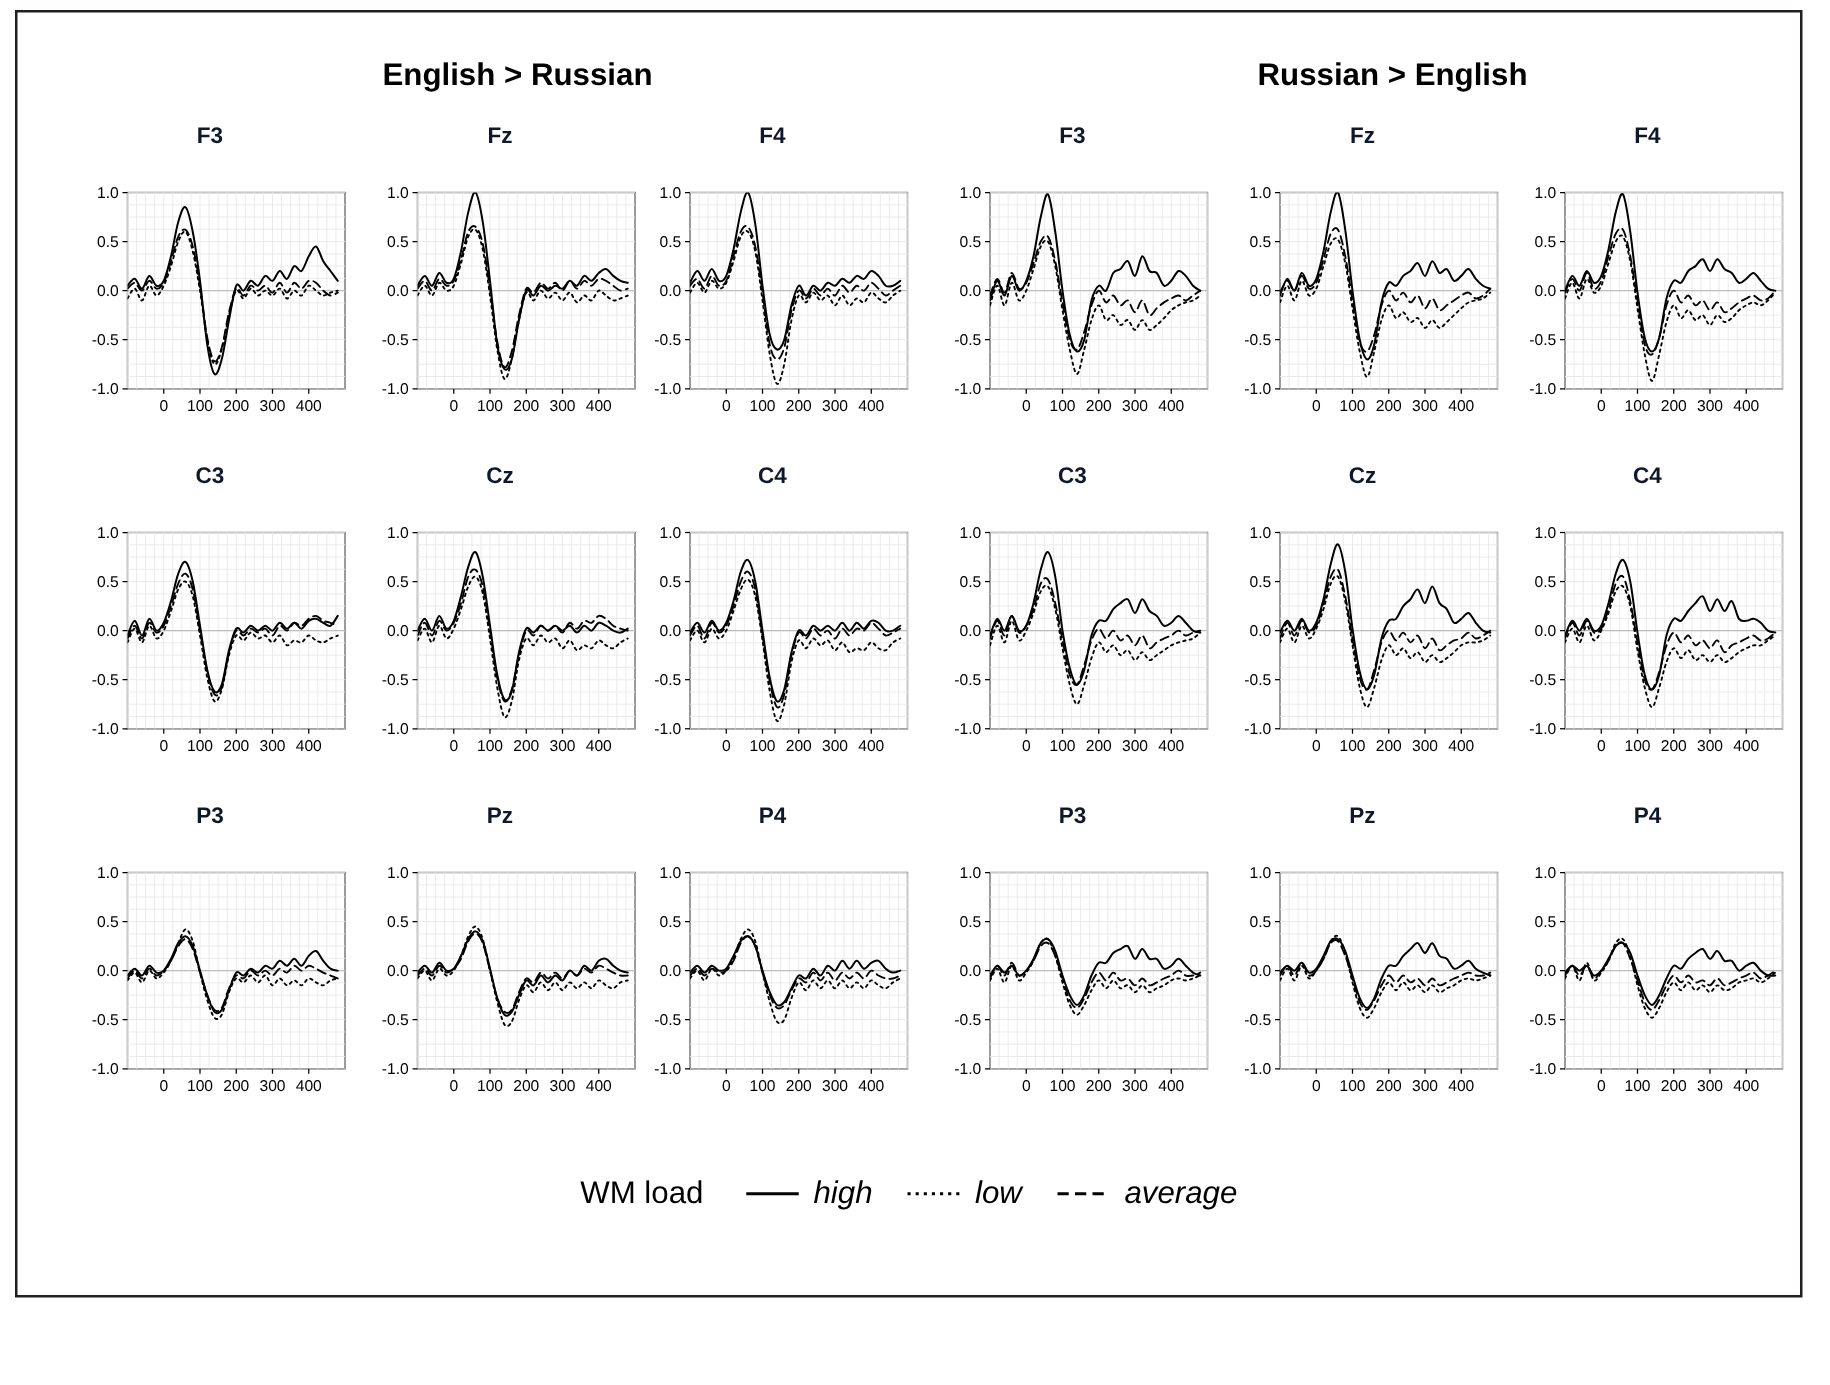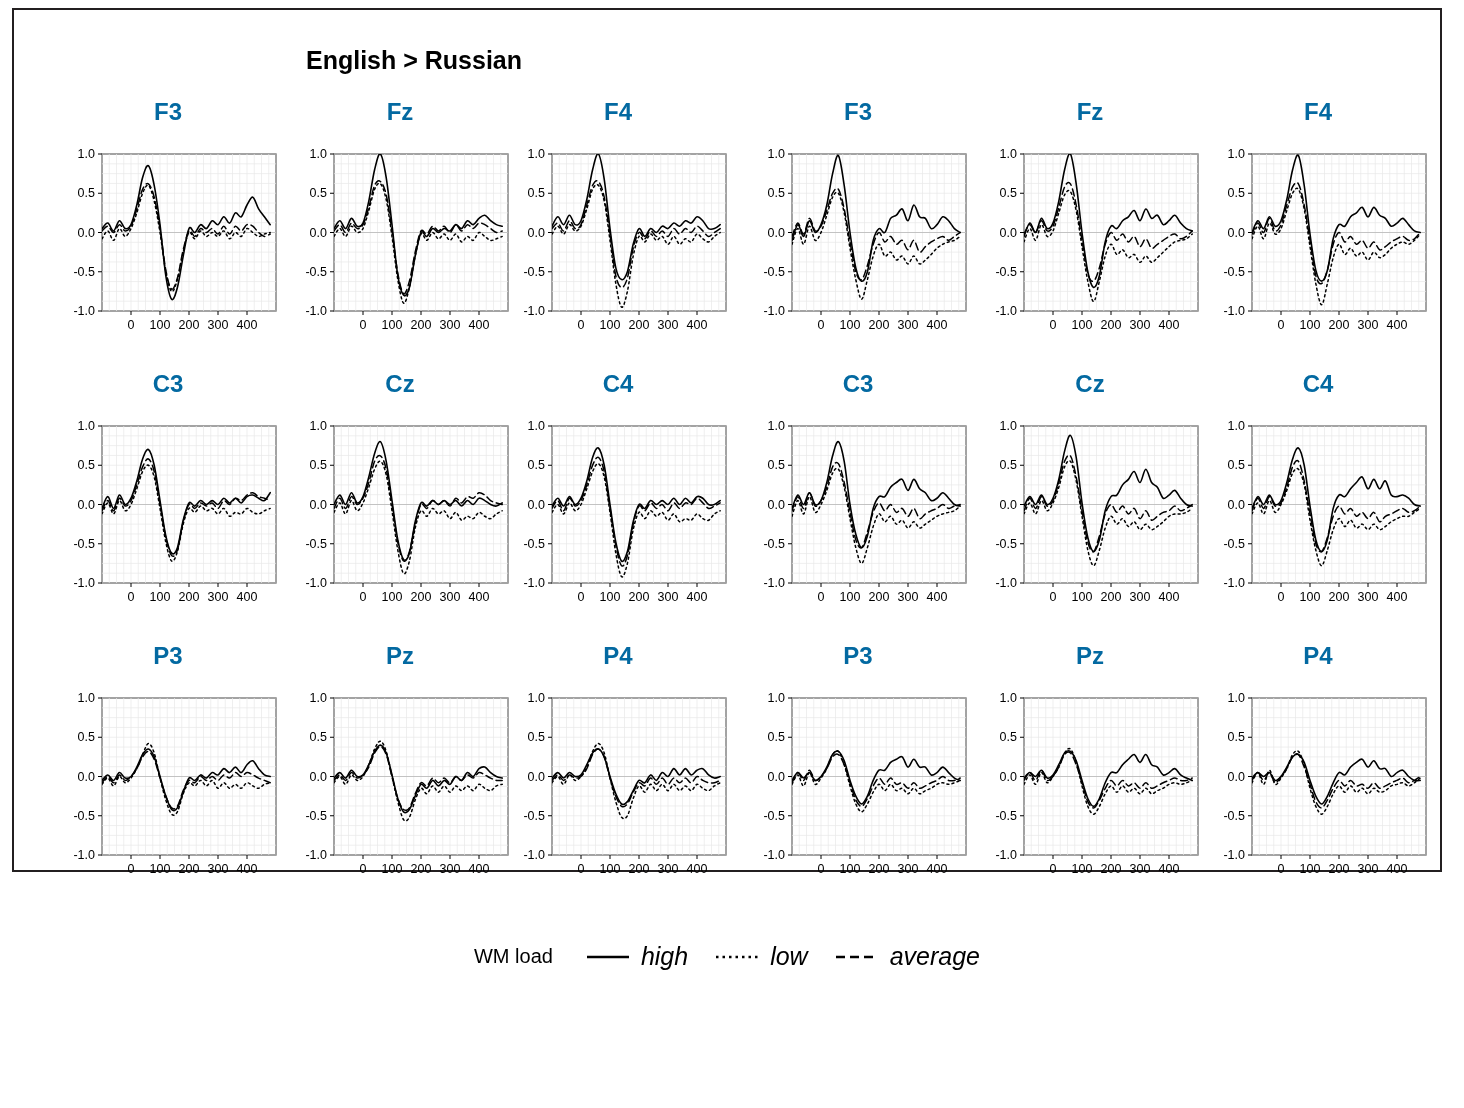--- a/index.html
+++ b/index.html
@@ -13,21 +13,21 @@
     width: 1464px;
     height: 1108px;
     background: #ffffff;
     overflow: hidden;
   }
   .figure-frame {
     position: absolute;
     left: 12px;
     top: 8px;
     width: 1430px;
-    height: 864px;
+    height: 1030px;
     border: 2px solid #231f20;
     box-sizing: border-box;
     background: #ffffff;
     padding-left: 17px;
   }
   .panel-group-title {
     position: absolute;
     font-weight: bold;
     font-size: 25px;
     color: #000000;
@@ -42,22 +42,22 @@
   .cell {
     position: absolute;
   }
   .cell-title {
     position: absolute;
     top: 0;
     left: 0;
     width: 100%;
     text-align: center;
     font-weight: bold;
-    font-size: 24px;
-    color: #0369a1;
+    font-size: 18px;
+    color: #0f172a;
   }
   .plot-area {
     position: absolute;
     left: 0;
     top: 0;
   }
   .legend {
     position: absolute;
     left: 0;
     width: 100%;
@@ -70,39 +70,40 @@
     align-items: center;
     gap: 26px;
   }
   .legend-item {
     display: inline-flex;
     align-items: center;
     gap: 10px;
     font-style: italic;
   }
   .legend-label { font-size: 25px; }
-  .legend-title { font-size: 20px; margin-right: 6px; }
+  .legend-title { font-size: 25px; margin-right: 6px; }
   .caption {
     position: absolute;
     right: 22px;
     top: 1062px;
     font-size: 20px;
     color: #231f20;
     white-space: nowrap;
   }
   .caption b { font-weight: bold; }
   svg { display: block; }
   text { font-family: "Liberation Sans", sans-serif; }
 </style>
 </head>
 <body>
 
 <div id="page">
   <div class="figure-frame">
     <div class="panel-group-title" id="group-title-0" style="left:130px; top:36px; width:540px;">English &gt; Russian</div>
+    <div class="panel-group-title" id="group-title-1" style="left:830px; top:36px; width:540px;">Russian &gt; English</div>
 
     <div class="grid-wrap" id="panel-grid">
         <div class="cell" style="left: 40px; top: 88px; width: 228px; height: 240px;">
           <div class="cell-title">F3</div>
           <svg width="228" height="225" class="plot-area" style="top: 26px;">
             <rect x="48" y="30" width="174" height="157" fill="#ffffff" stroke="#000000" stroke-width="1"></rect>
             <g>
               <line x1="48" x2="48" y1="30" y2="187" stroke="#e8e8e8" stroke-width="0.7"></line>
               <line x1="55.25" x2="55.25" y1="30" y2="187" stroke="#e8e8e8" stroke-width="0.7"></line>
               <line x1="62.5" x2="62.5" y1="30" y2="187" stroke="#e8e8e8" stroke-width="0.7"></line>

